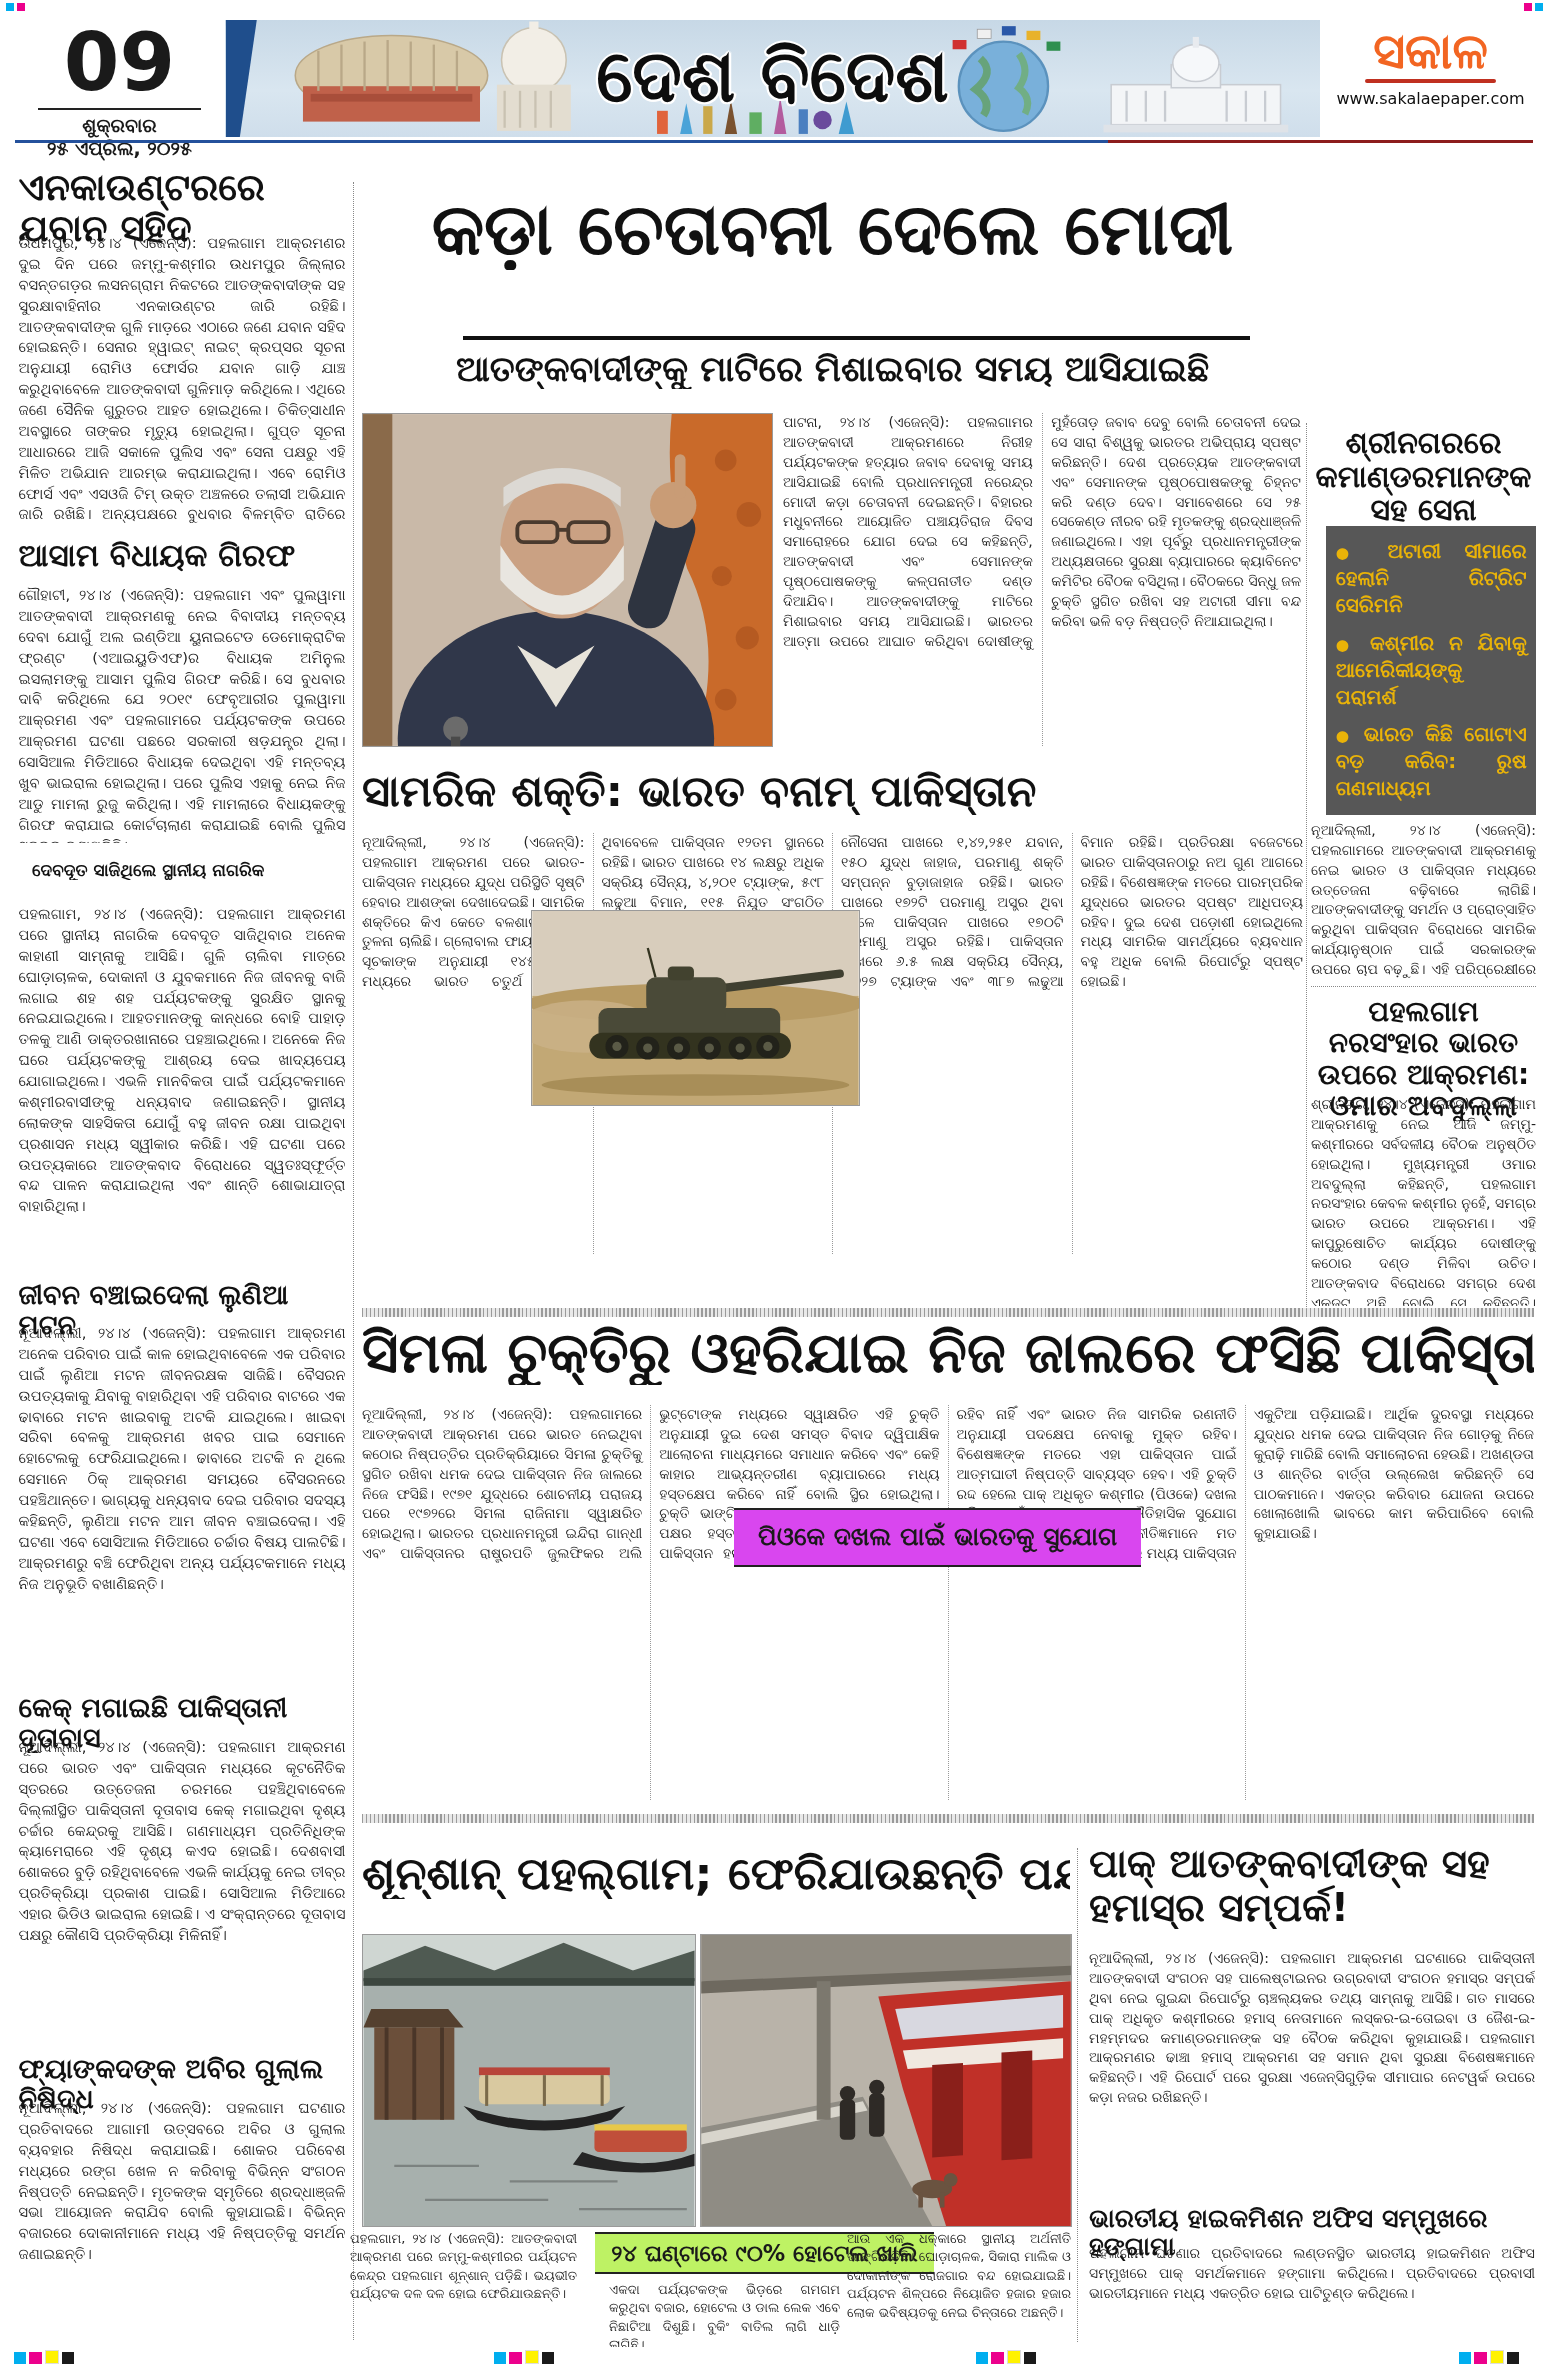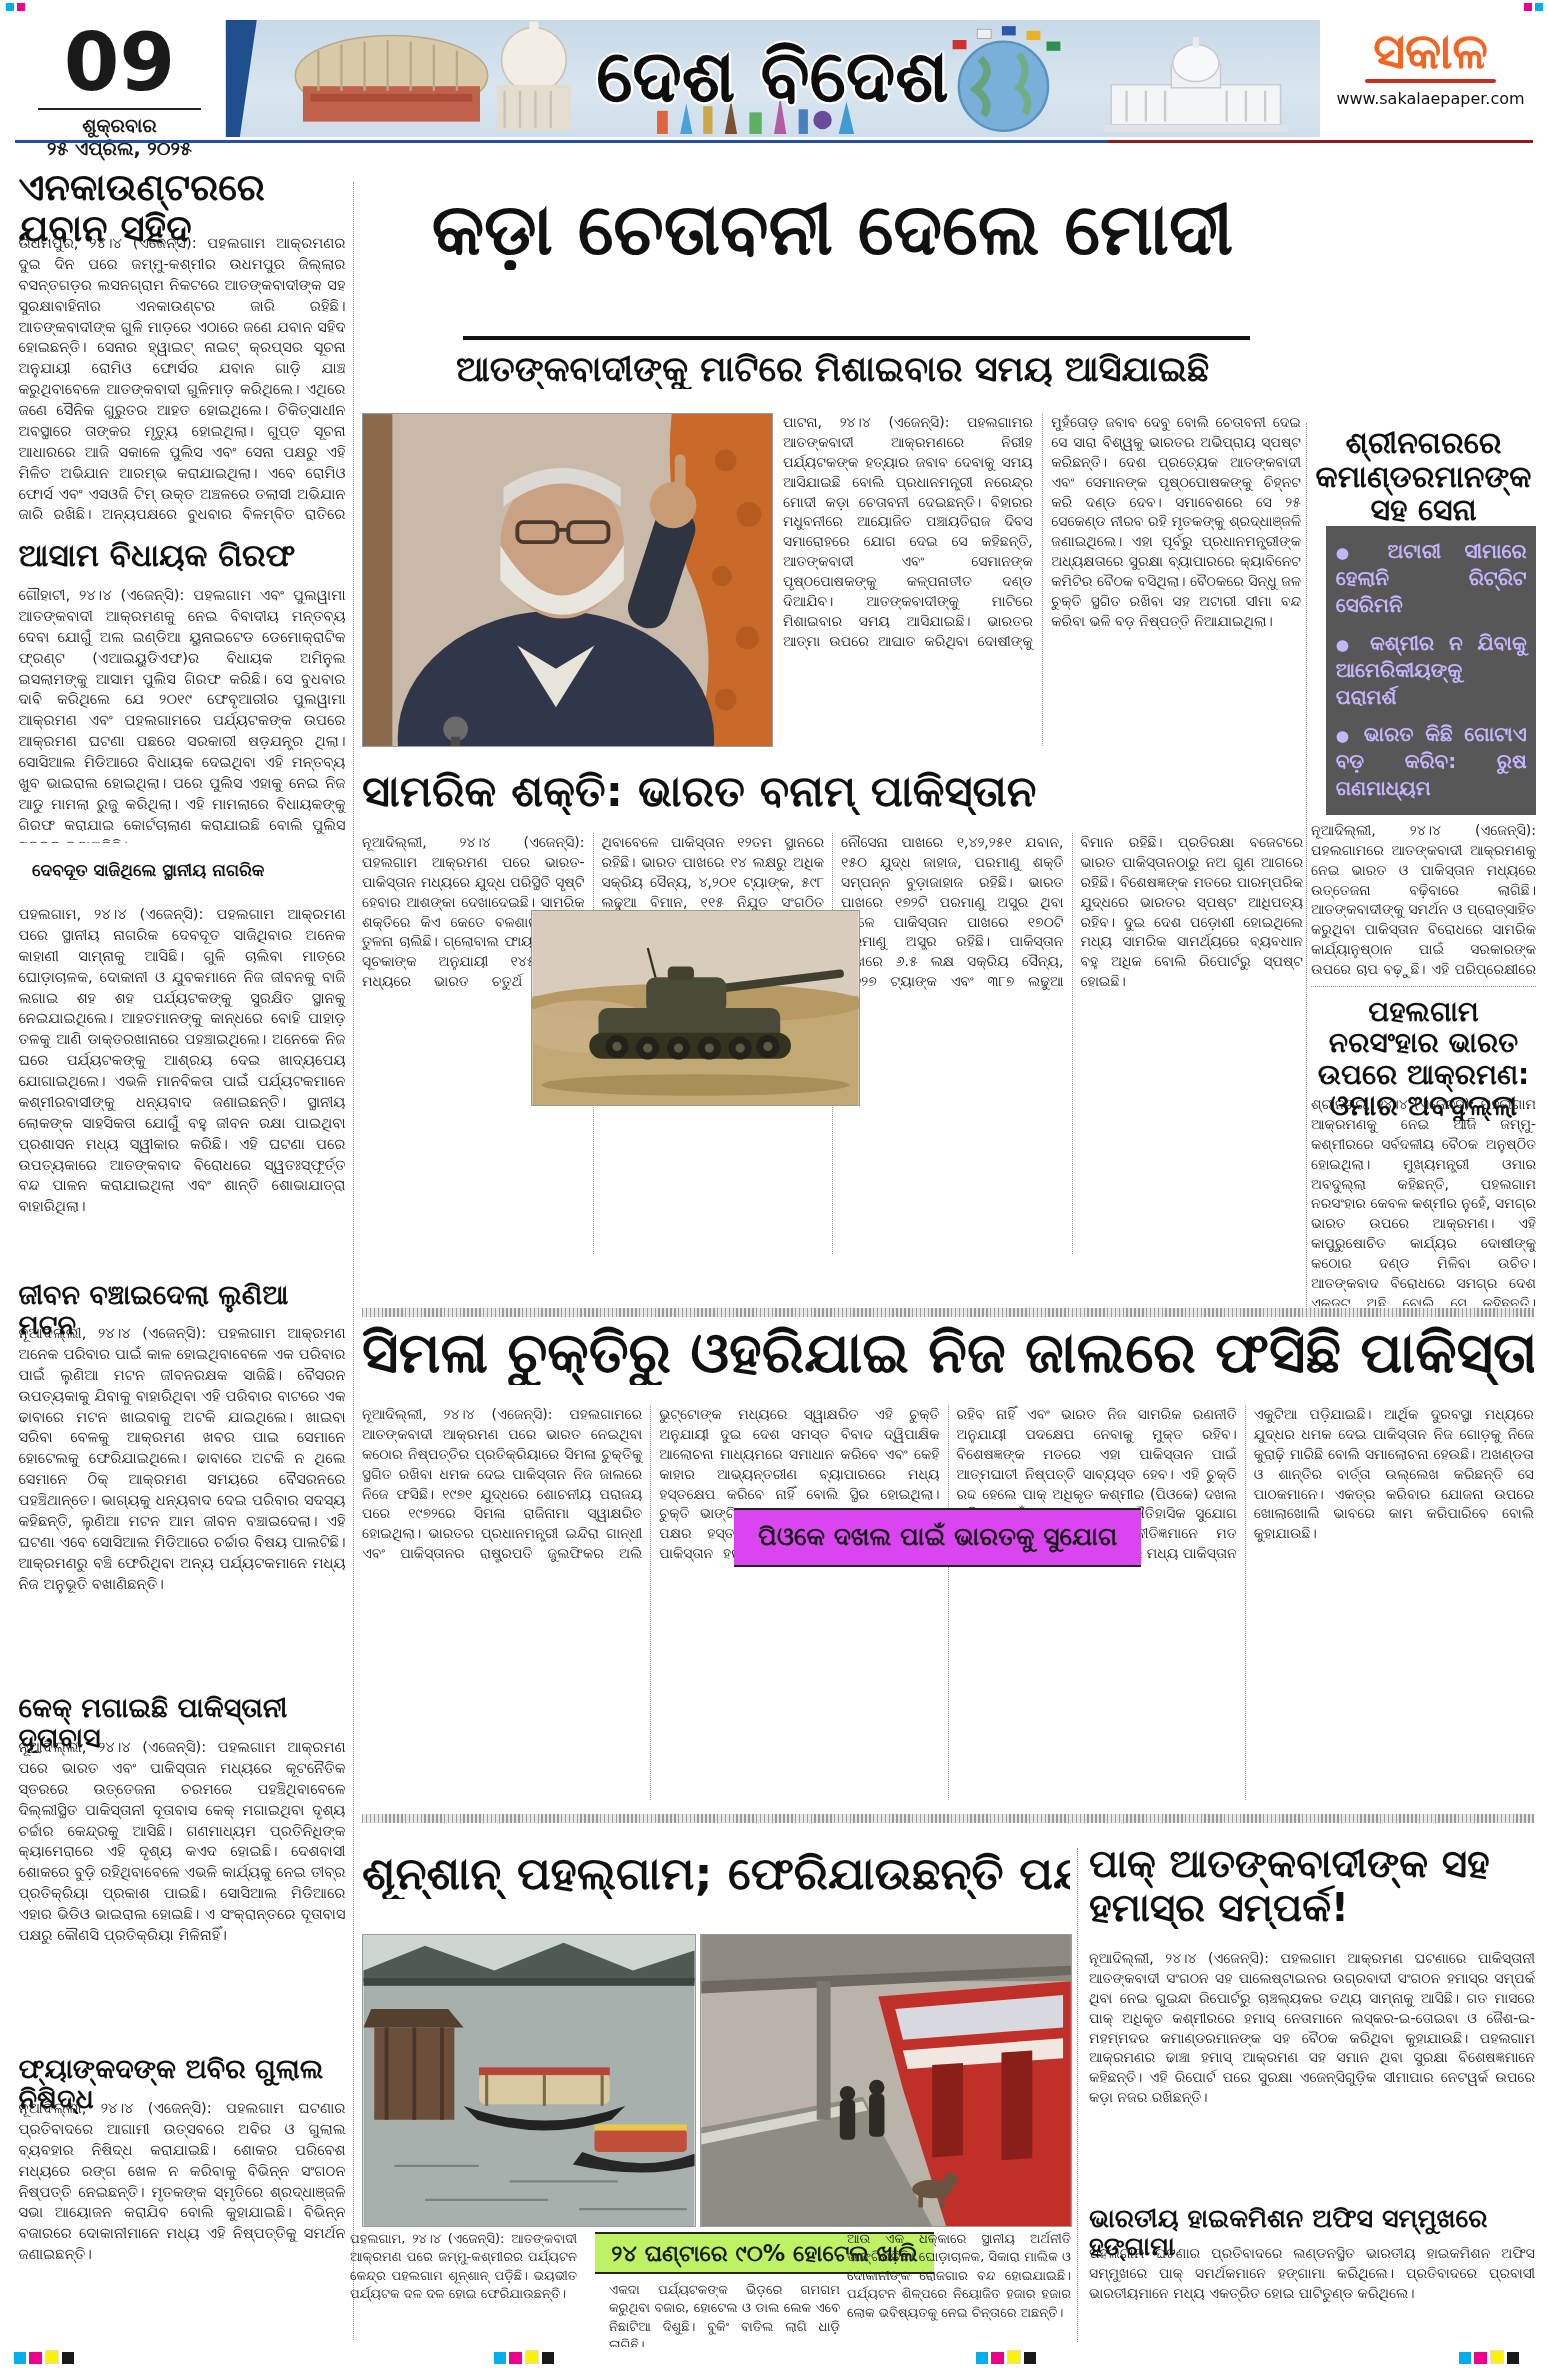--- a/index.html
+++ b/index.html
@@ -15,21 +15,21 @@
   .hdot{border-top:1.5px dotted #888;height:0;}
   .stripebar{height:9.3px;background:repeating-linear-gradient(90deg,#9a9a9a 0 1.5px,#e9e9e9 1.5px 3.9px);}
   .rule{background:#111;}
   .regsq{width:12.3px;height:12.3px;display:inline-block;margin-right:3.1px;}
   .photoframe{border:0.8px solid #9a9a9a;overflow:hidden;}
   .banner{background:linear-gradient(180deg,#c7d8e6 0%,#d9e6f0 60%,#cfdeeb 100%);overflow:hidden;}
   .banner-title{font-weight:900;color:#0d0d0d;
      text-shadow:-2.3px 0 #fff,2.3px 0 #fff,0 -2.3px #fff,0 2.3px #fff,-1.5px -1.5px #fff,1.5px 1.5px #fff,-1.5px 1.5px #fff,1.5px -1.5px #fff;}
   .brand{font-weight:900;color:#f26522;
      text-shadow:-1.5px 0 #fff,1.5px 0 #fff,0 -1.5px #fff,0 1.5px #fff;}
-  .darkbox{float:right;width:191px;background:#575757;color:#c4b5fd;padding:12.3px 9.3px;margin:4.6px 0 6.2px 7.7px;}
+  .darkbox{float:right;width:191px;background:#575757;color:#eab308;padding:12.3px 9.3px;margin:4.6px 0 6.2px 7.7px;}
   .darkbox .bullet{font-size:20px;font-weight:bold;line-height:1.35;margin-bottom:10.8px;}
   .darkbox .bullet::before{content:"● ";font-size:15.4px;}
   .insetbox{background:#d946ef;border-top:2.3px solid #222;border-bottom:2.3px solid #222;
      font-weight:bold;font-size:25px;text-align:center;padding:12.3px 4.6px;line-height:1.2;overflow:hidden;}
   .boxhead{border-top:2.3px solid #222;border-bottom:2.3px solid #222;font-weight:bold;font-size:22.4px;
      text-align:center;padding:6.2px 3.1px;overflow:hidden;background:#bef264;}
   .center{text-align:center;}
   .nowrap{white-space:nowrap;}
 </style>
 </head>

